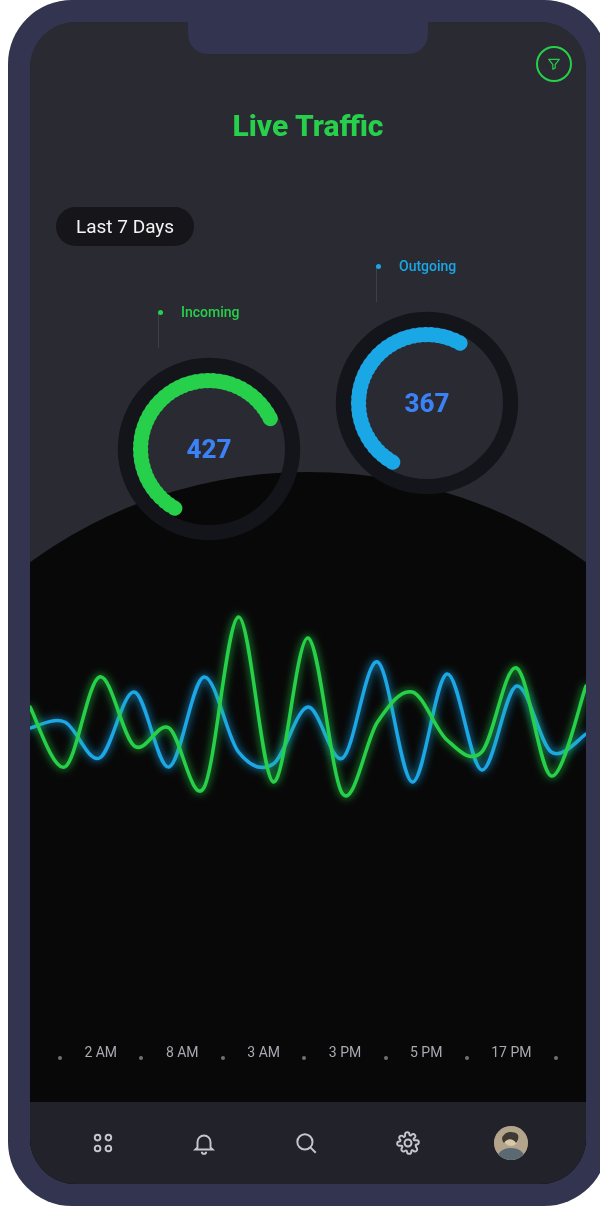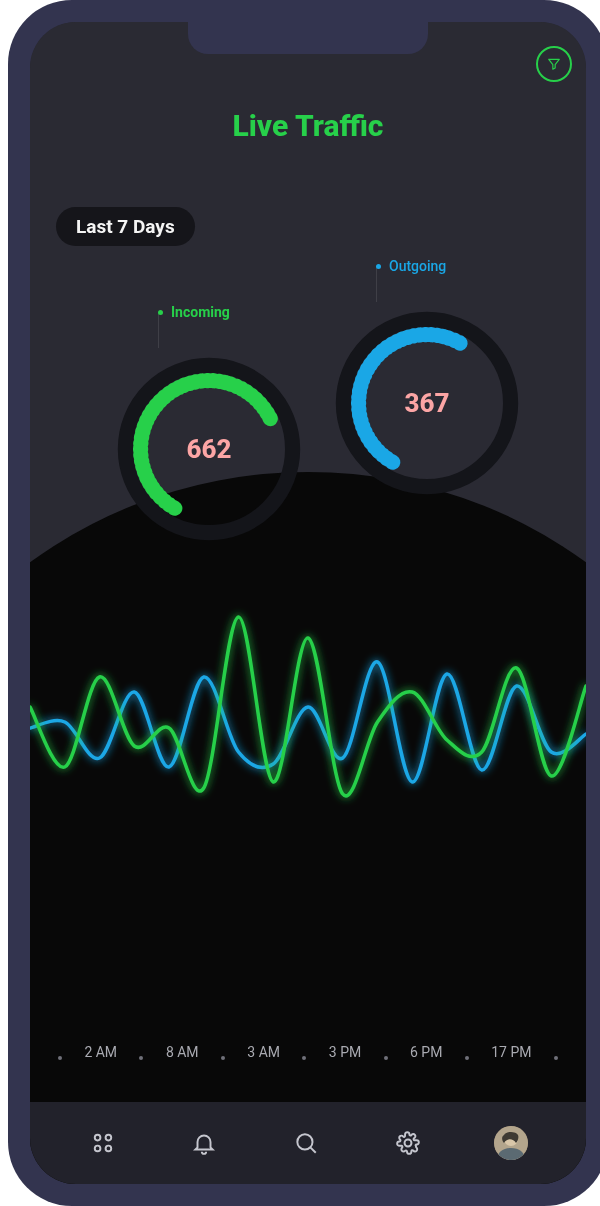--- a/index.html
+++ b/index.html
@@ -56,21 +56,21 @@
     font-weight: 800;
   }
 
   
   .range-pill {
     position: absolute;
     top: 185px; left: 26px;
     background: #15151a;
     color: #f4f4f4;
     font-size: 19px;
-    font-weight: 700;
+    font-weight: 400;
     padding: 8px 20px;
     border-radius: 22px;
   }
 
   
   .hump {
     position: absolute;
     left: -180px; right: -180px;
     top: 450px;
     height: 2000px;
@@ -84,34 +84,34 @@
     position: absolute;
     width: 190px; height: 190px;
     z-index: 3;
   }
   .gauge.incoming { top: 332px; left: 84px; }
   .gauge.outgoing { top: 286px; left: 302px; }
   .gauge .g-label {
     position: absolute;
     top: -50px; left: 44px;
     font-size: 14px; font-weight: 500;
-    display: flex; align-items: center; gap: 8px;
+    display: flex; align-items: center; gap: 18px;
     white-space: nowrap;
   }
   .gauge .g-label .dot { width: 5px; height: 5px; border-radius: 50%; }
-  .gauge.incoming .g-label { color: #27d04a; font-weight: bold; }
+  .gauge.incoming .g-label { color: #27d04a; }
   .gauge.incoming .g-label .dot { background: #27d04a; }
   .gauge.outgoing .g-label { color: #1aa7e6; }
   .gauge.outgoing .g-label .dot { background: #1aa7e6; }
   .gauge .g-tick { position: absolute; top: -42px; left: 44px; width: 1px; height: 36px; background: rgba(255,255,255,0.10);}
   .gauge svg { position: absolute; inset: 0; overflow: visible; }
   .gauge .g-value {
     position: absolute; inset: 0;
     display: flex; align-items: center; justify-content: center;
-    color: #fca5a5; font-size: 26px; font-weight: 800;
+    color: #3b82f6; font-size: 26px; font-weight: 800;
   }
 
   
   .chart-wrap {
     position: absolute;
     left: 0; right: 0;
     top: 550px;
     height: 300px;
     z-index: 4;
   }
@@ -179,21 +179,21 @@
         <div class="g-tick"></div>
         <div class="g-label">
           <span class="dot"></span>
           <span>Incoming</span>
         </div>
         <svg viewBox="0 0 100 100">
           <circle cx="50" cy="50" r="44" fill="none" stroke="#14151a" stroke-width="8"></circle>
           <path d="M 32.00000000000001 81.17691453623979 A 36 36 0 1 1 82.88763647513363 35.3574808492712" fill="none" stroke="#27d04a" stroke-width="8" stroke-linecap="round" stroke-dasharray="0.6 2.5"></path>
 
         </svg>
-        <div class="g-value">662</div>
+        <div class="g-value">427</div>
       </div>
 
       <div class="gauge outgoing">
         <div class="g-tick"></div>
         <div class="g-label">
           <span class="dot"></span>
           <span>Outgoing</span>
         </div>
         <svg viewBox="0 0 100 100">
           <circle cx="50" cy="50" r="44" fill="none" stroke="#14151a" stroke-width="8"></circle>
@@ -231,21 +231,21 @@
           <span class="dot"></span>
           <span class="tick">
             <span>3 AM</span>
           </span>
           <span class="dot"></span>
           <span class="tick">
             <span>3 PM</span>
           </span>
           <span class="dot"></span>
           <span class="tick">
-            <span>6 PM</span>
+            <span>5 PM</span>
           </span>
           <span class="dot"></span>
           <span class="tick">
             <span>17 PM</span>
           </span>
           <span class="dot"></span>
         </div>
 
       <div class="nav">
         <div class="nav-btn">

